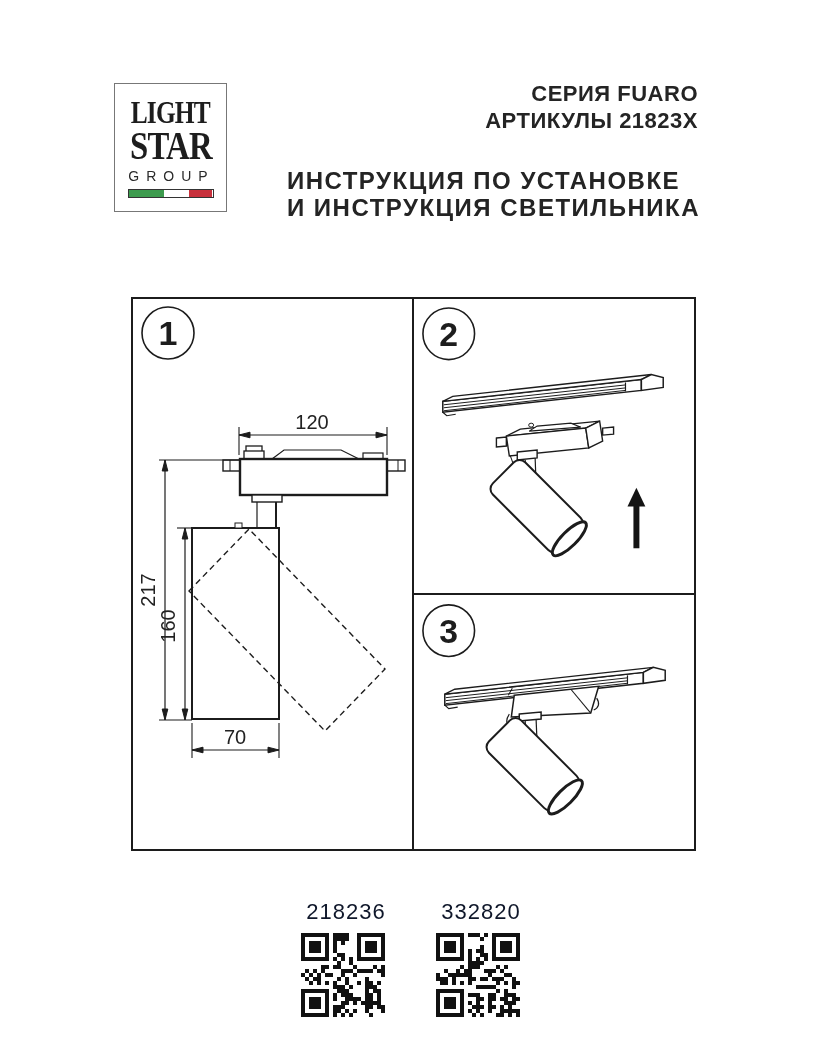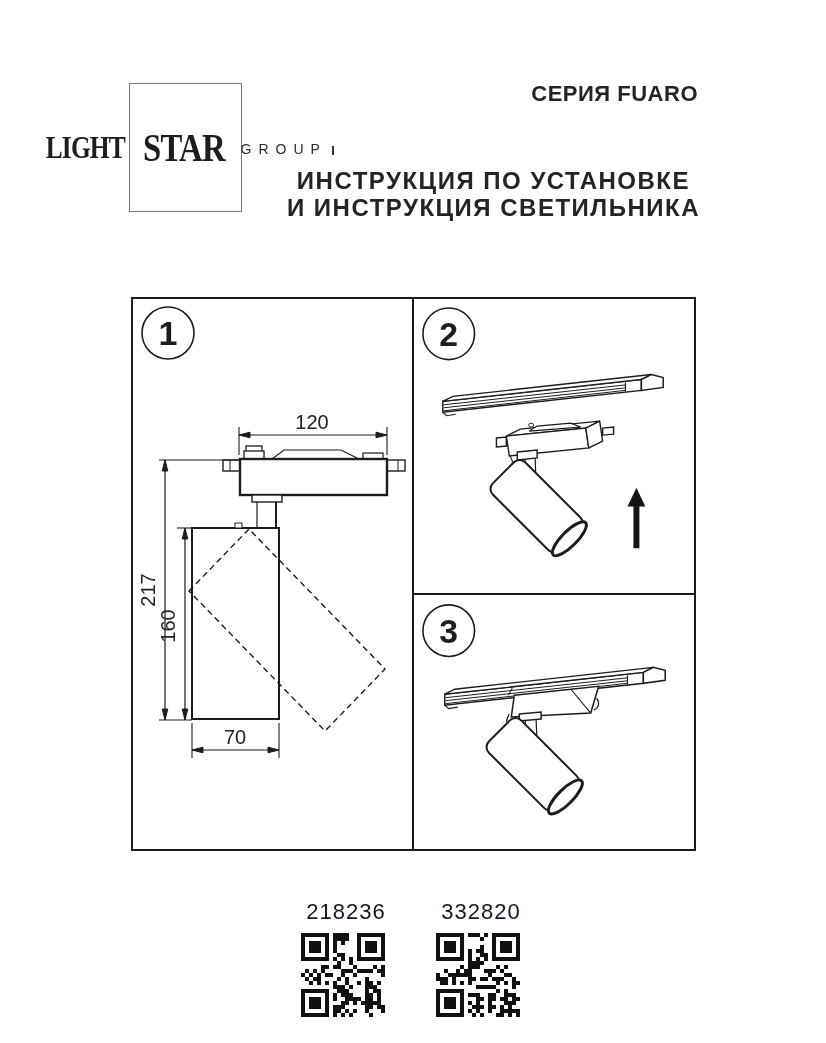--- a/index.html
+++ b/index.html
@@ -1,34 +1,34 @@
 <!DOCTYPE html>
 <html><head>
 <meta charset="utf-8">
 <style>
   html,body{margin:0;padding:0;}
   body{width:826px;height:1043px;background:#ffffff;position:relative;overflow:hidden;
        font-family:"Liberation Sans",sans-serif;color:#262626;}
   .abs{position:absolute;}
   
-  #logo-box{left:129px;top:83px;width:111px;height:127px;border:1px solid #777;
-            display:flex;flex-direction:row;align-items:center;justify-content:center;}
+  #logo-box{left:114px;top:83px;width:111px;height:127px;border:1px solid #777;
+            display:flex;flex-direction:column;align-items:center;justify-content:center;}
   .logo-word1{font-family:"Liberation Serif",serif;font-weight:bold;font-size:31px;line-height:29px;
               transform:scaleX(.82);letter-spacing:-1px;color:#1d1d1d;}
   .logo-word2{font-family:"Liberation Serif",serif;font-weight:bold;font-size:40px;line-height:38px;
               transform:scaleX(.82);letter-spacing:-1px;color:#1d1d1d;}
   .logo-word3{font-size:14px;letter-spacing:7px;margin:3px 5px 0 7px;color:#2a2a2a;}
   .flag{width:84px;height:7px;margin-top:5px;border:1px solid #333;display:flex;}
   .flag>i{display:block;height:100%;}
   .flag .g{width:42%;background:#3d9b4e;}
   .flag .w{width:30%;background:#ffffff;}
   .flag .r{width:28%;background:#c8313c;}
   
   #series-block{right:128px;top:80px;text-align:right;font-weight:bold;font-size:22px;line-height:27px;letter-spacing:.5px;color:#242424;}
-  #title-block{right:126px;top:167px;text-align:center;font-weight:bold;font-size:24px;line-height:27px;letter-spacing:1.5px;color:#242424;}
+  #title-block{right:126px;top:167px;text-align:left;font-weight:bold;font-size:24px;line-height:27px;letter-spacing:1.5px;color:#242424;}
   
   #frame{left:131px;top:297px;width:561px;height:550px;border:2px solid #1c1c1c;}
   #panel1{left:0;top:0;width:279px;height:550px;border-right:2px solid #1c1c1c;}
   #panel2{left:281px;top:0;width:280px;height:294px;border-bottom:2px solid #1c1c1c;}
   #panel3{left:281px;top:296px;width:280px;height:254px;}
   #panel1,#panel2,#panel3{position:absolute;}
   svg{display:block;}
   svg .dim{font-family:"Liberation Sans",sans-serif;font-size:20px;fill:#222;}
   svg .stepnum{font-family:"Liberation Sans",sans-serif;font-size:34px;font-weight:bold;fill:#1d1d1d;}
   
@@ -65,20 +65,21 @@
   <div class="logo-word3">GROUP</div>
   <div class="flag">
       <i class="g"></i>
       <i class="w"></i>
       <i class="r"></i>
     </div>
 </div>
 
 <div class="abs" id="series-block">
   <div>СЕРИЯ FUARO</div>
+  <div>АРТИКУЛЫ 21823X</div>
 </div>
 <div class="abs" id="title-block">
   <div>ИНСТРУКЦИЯ ПО УСТАНОВКЕ</div>
   <div>И ИНСТРУКЦИЯ СВЕТИЛЬНИКА</div>
 </div>
 
 <div class="abs" id="frame">
 
   <div id="panel1">
     <svg viewBox="0 0 279 550" width="279" height="550">

